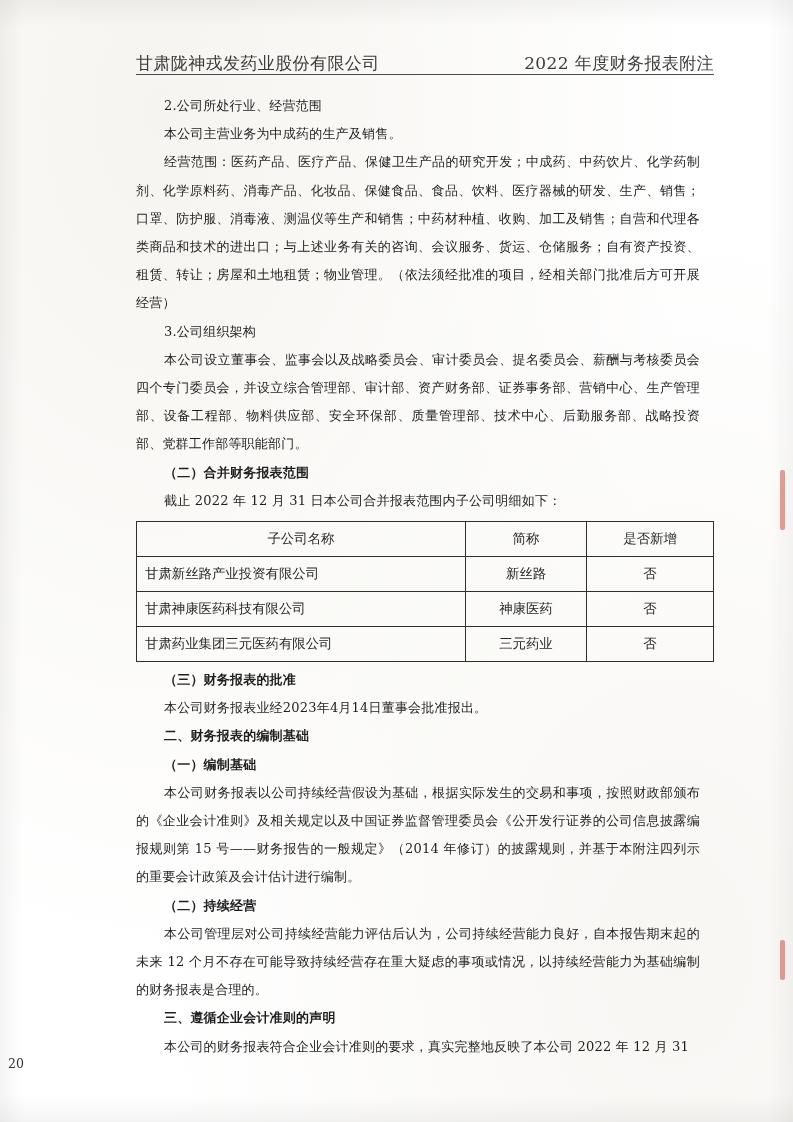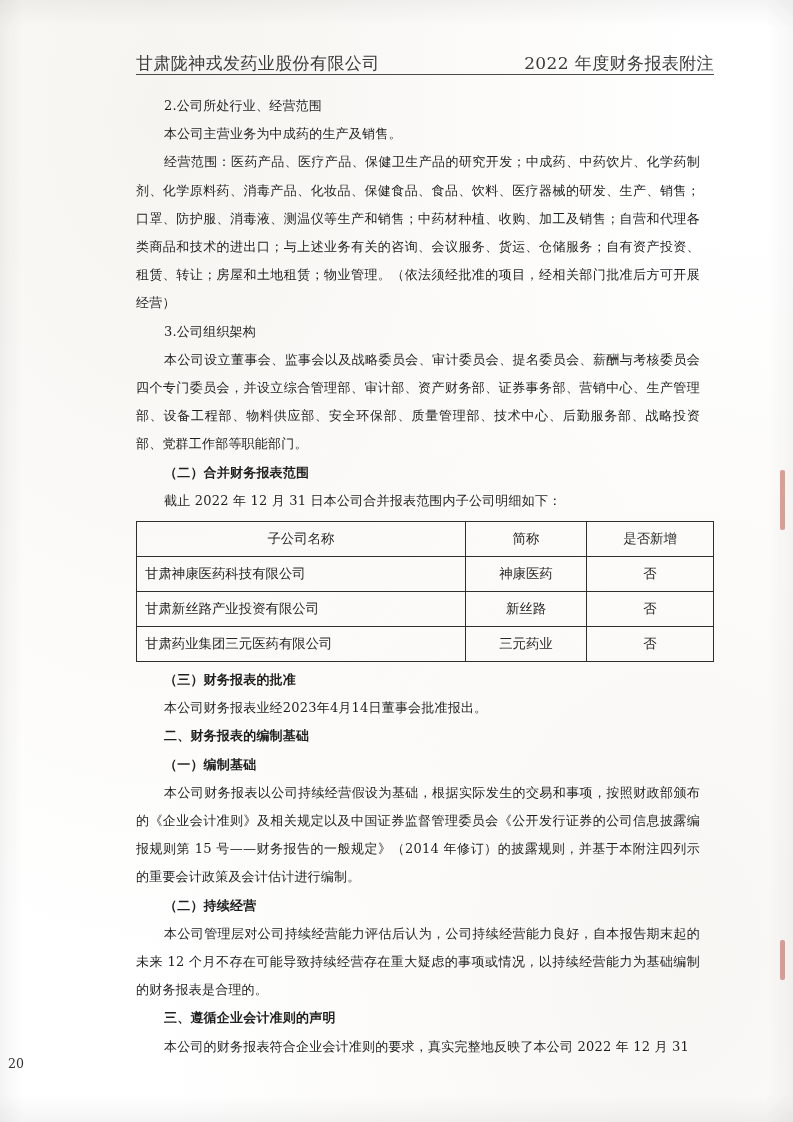--- a/index.html
+++ b/index.html
@@ -164,27 +164,27 @@
         <table class="subs">
           <thead>
             <tr>
               <th>子公司名称</th>
               <th>简称</th>
               <th>是否新增</th>
             </tr>
           </thead>
           <tbody>
             <tr>
+              <td class="name">甘肃新丝路产业投资有限公司</td>
+              <td class="abbr">新丝路</td>
+              <td class="isnew">否</td>
+            </tr>
+            <tr>
               <td class="name">甘肃神康医药科技有限公司</td>
               <td class="abbr">神康医药</td>
-              <td class="isnew">否</td>
-            </tr>
-            <tr>
-              <td class="name">甘肃新丝路产业投资有限公司</td>
-              <td class="abbr">新丝路</td>
               <td class="isnew">否</td>
             </tr>
             <tr>
               <td class="name">甘肃药业集团三元医药有限公司</td>
               <td class="abbr">三元药业</td>
               <td class="isnew">否</td>
             </tr>
           </tbody>
         </table>
       </div>

